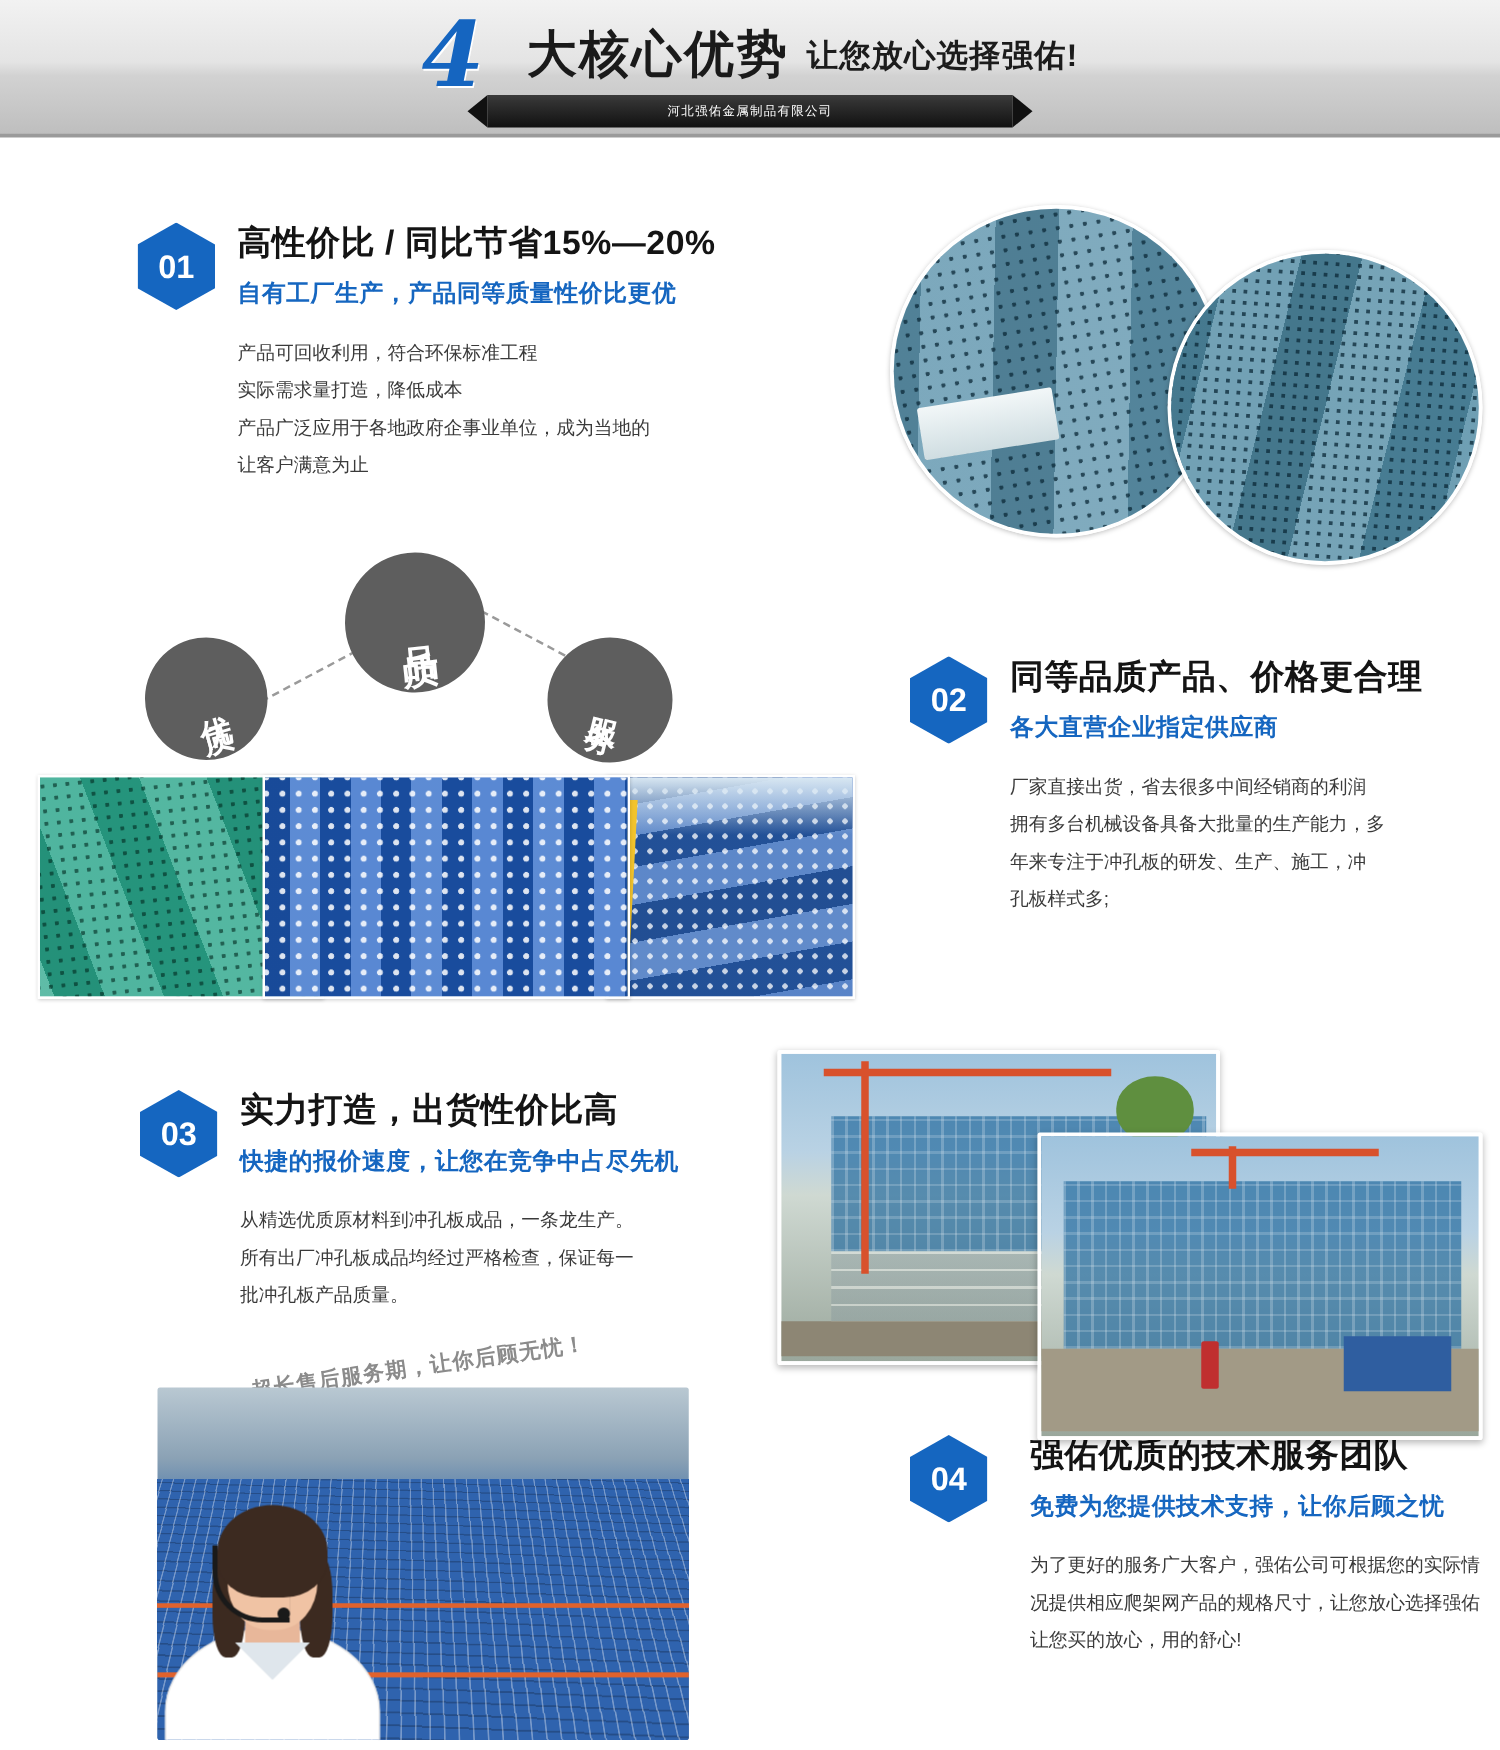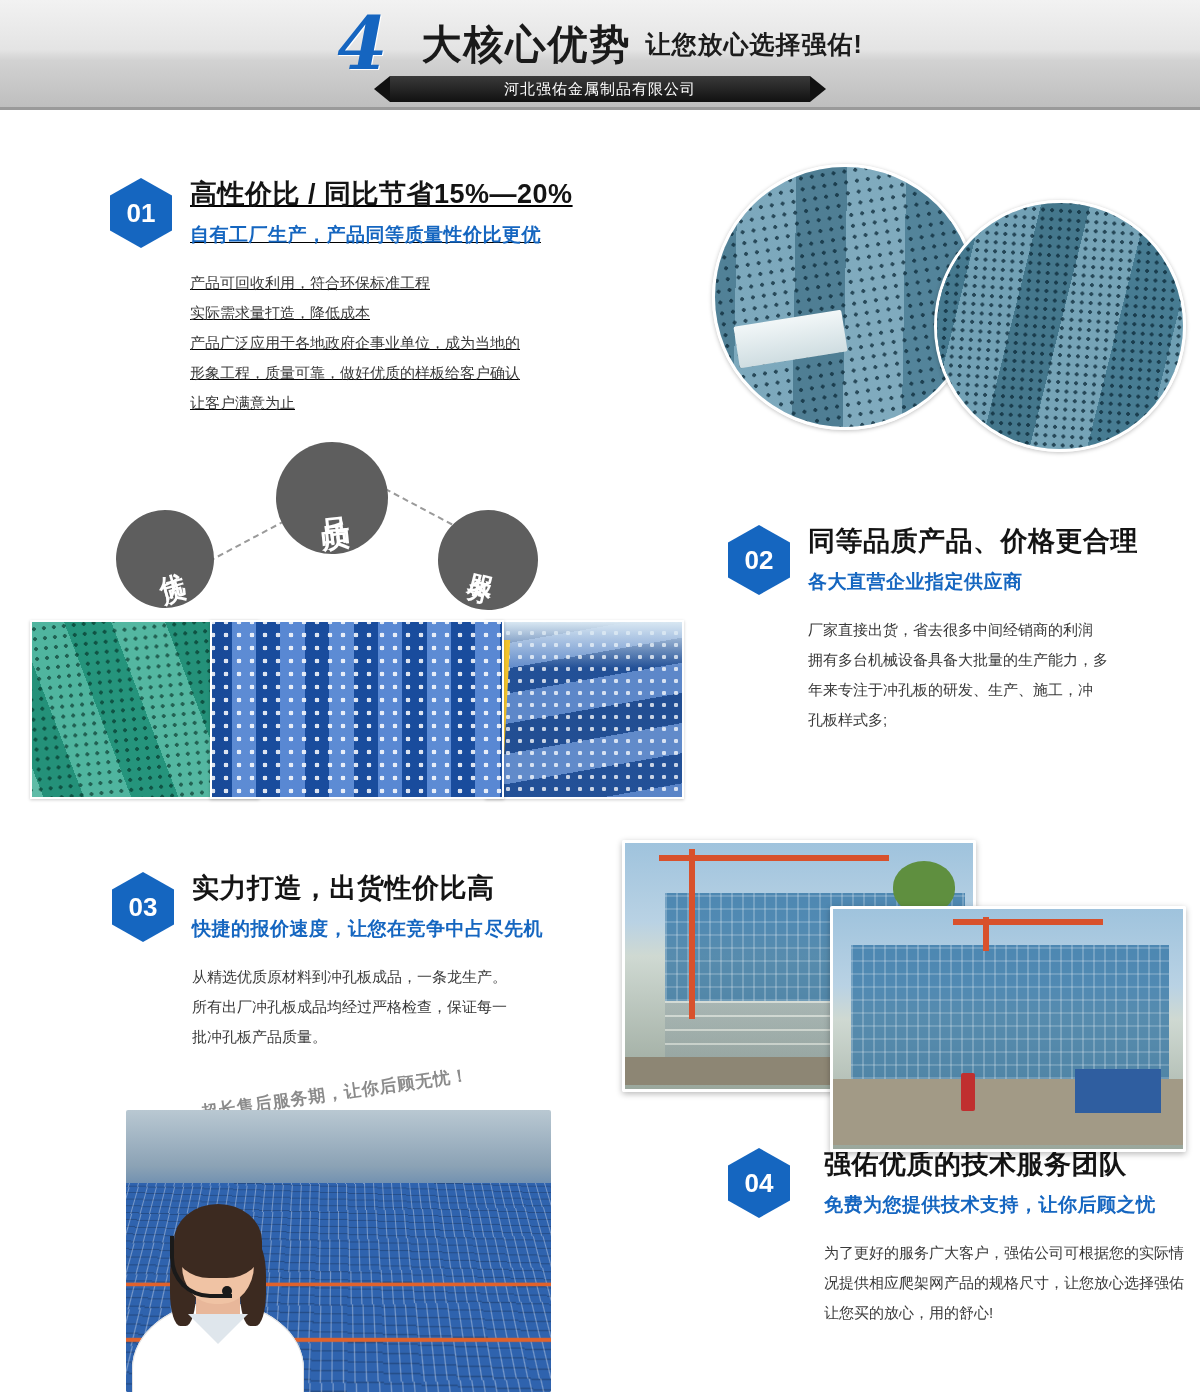--- a/index.html
+++ b/index.html
@@ -66,21 +66,21 @@
   }
   .head-ribbon {
     position: absolute;
     left: 50%;
     transform: translateX(-50%);
     top: 76px;
     width: 420px;
     height: 26px;
     background: linear-gradient(to bottom, #3a3a3a, #111111);
     color: #ffffff;
-    font-size: 15px;
+    font-size: 10px;
     display: flex;
     align-items: center;
     justify-content: center;
     letter-spacing: 1px;
   }
   .head-ribbon:before,
   .head-ribbon:after {
     content: "";
     position: absolute;
     top: 0;
@@ -144,21 +144,21 @@
   .blk-body div { white-space: nowrap; }
 
   
   .sec01 {
     position: absolute;
     left: 110px;
     top: 178px;
     width: 560px;
     display: flex;
   }
-  .sec01 .txt { margin-left: 18px; text-decoration: underline; }
+  .sec01 .txt { margin-left: 18px; }
 
   .photo01 {
     position: absolute;
     left: 712px;
     top: 152px;
     width: 468px;
     height: 300px;
   }
   .circ {
     position: absolute;
@@ -483,21 +483,20 @@
       <span class="hex-num">01</span>
     </div>
   </div>
   <div class="txt">
     <div class="blk-title">高性价比 / 同比节省15%—20%</div>
     <div class="blk-subtitle">自有工厂生产，产品同等质量性价比更优</div>
     <div class="blk-body">
       <div>产品可回收利用，符合环保标准工程</div>
       <div>实际需求量打造，降低成本</div>
       <div>产品广泛应用于各地政府企事业单位，成为当地的</div>
-      <div>形象工程，质量可靠，做好优质的样板给客户确认</div>
       <div>让客户满意为止</div>
     </div>
   </div>
 </div>
 
 <div class="photo01">
   <div class="circ circ-a">
     <div class="perf"></div>
     <div class="sheen"></div>
   </div>

